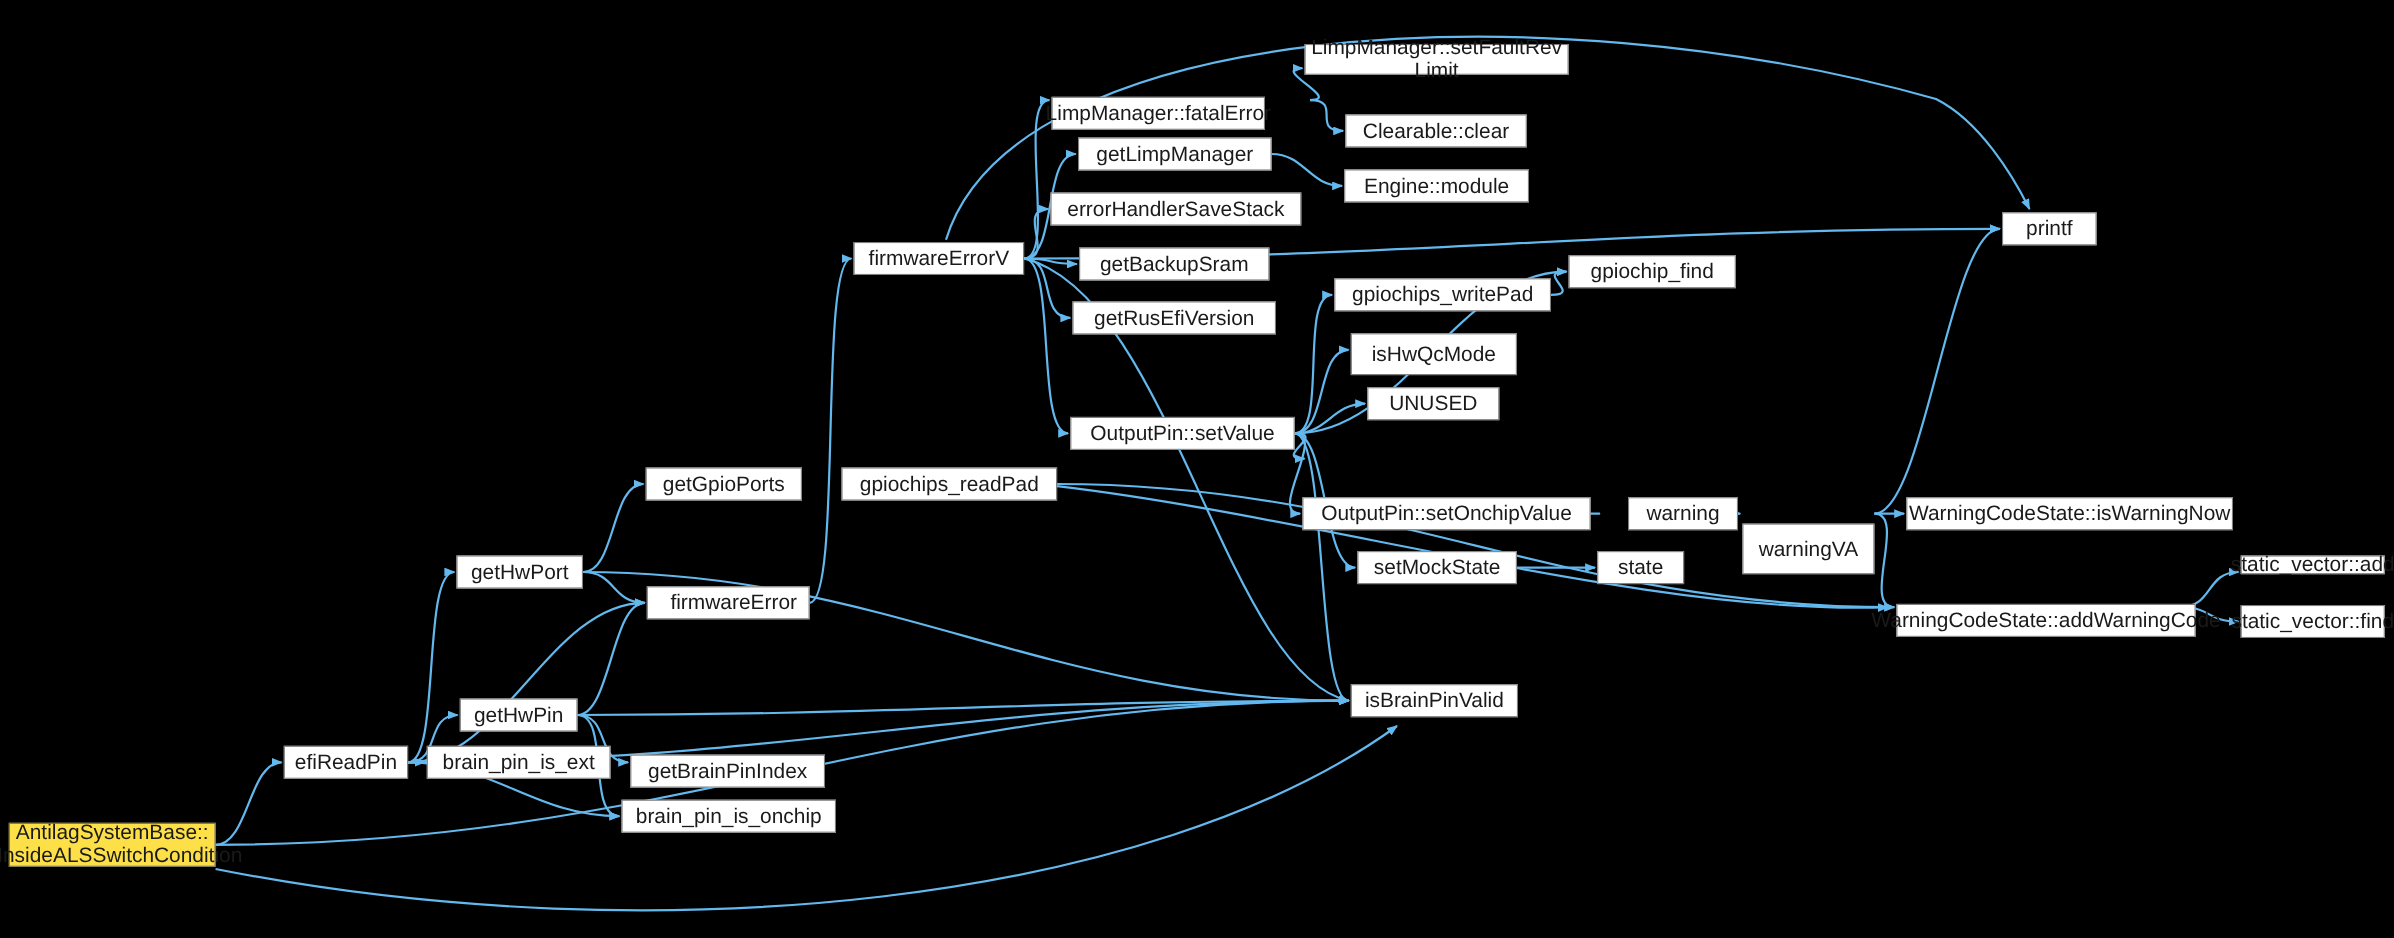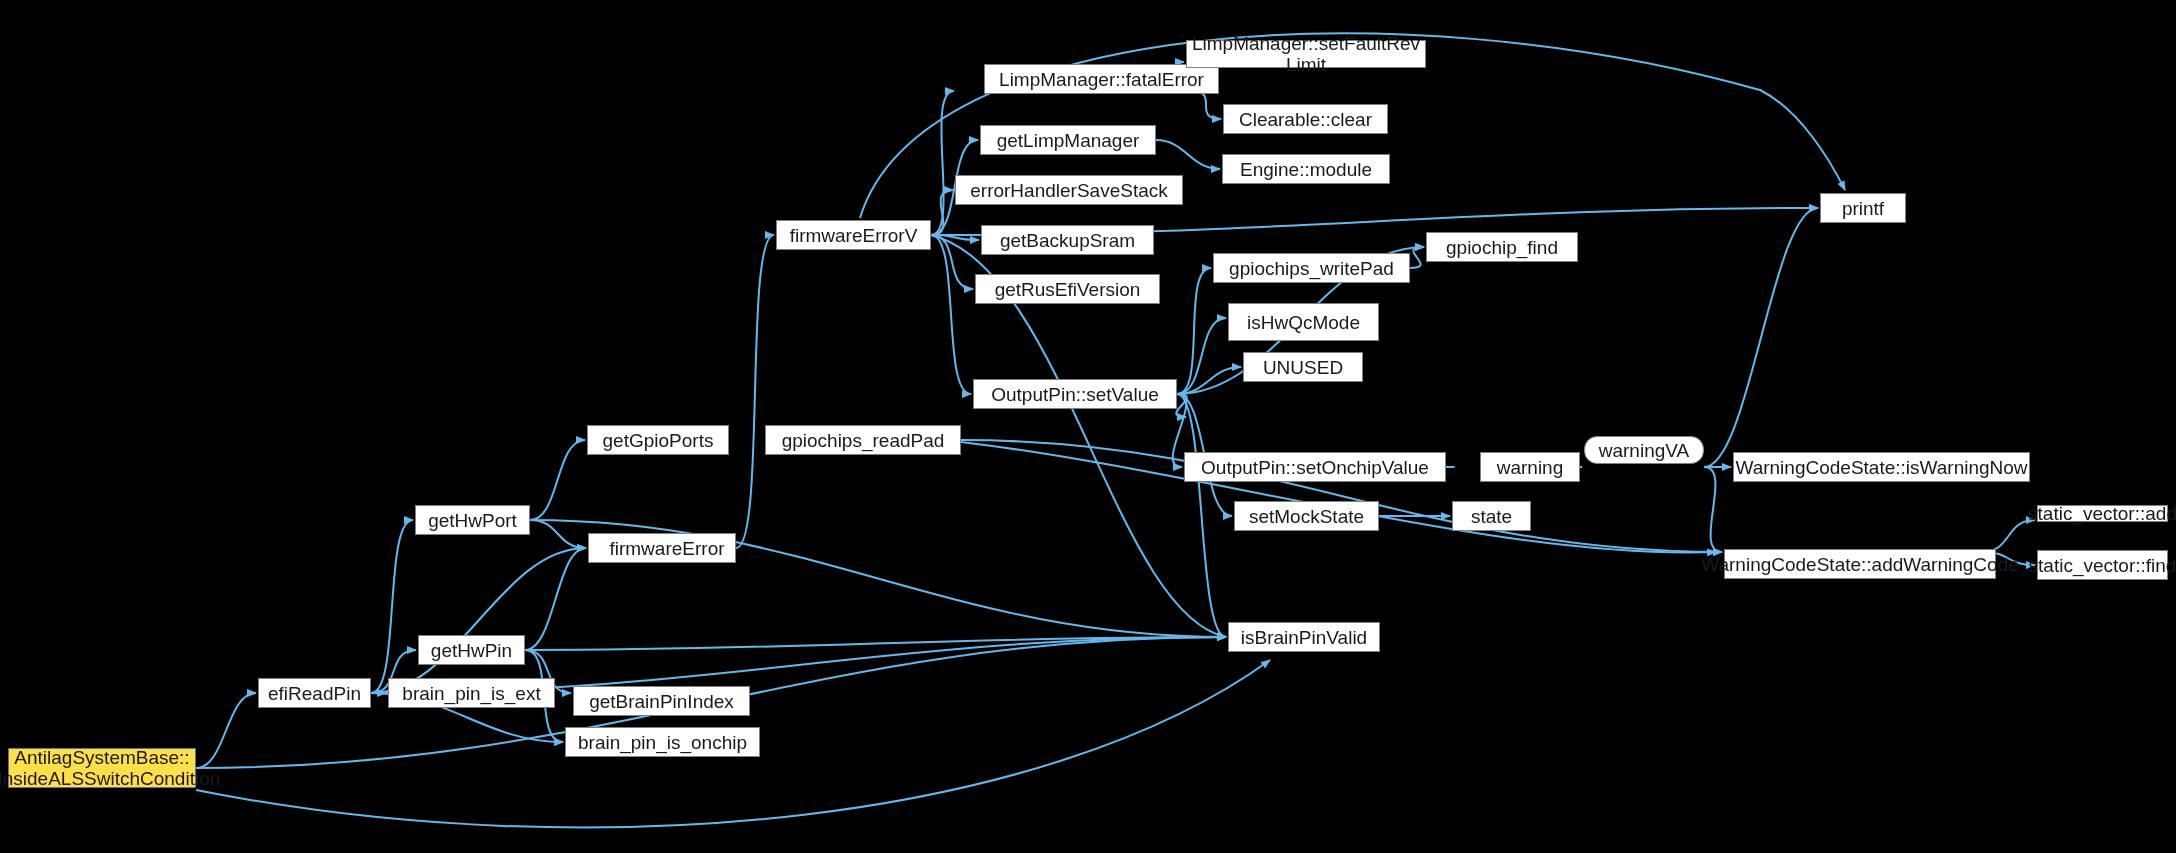--- a/index.html
+++ b/index.html
@@ -110,38 +110,38 @@
     <div class="node" style="left: 258px; top: 678px; width: 113px; height: 30px;">efiReadPin</div>
     <div class="node" style="left: 415px; top: 505px; width: 115px; height: 30px;">getHwPort</div>
     <div class="node" style="left: 418px; top: 635px; width: 107px; height: 30px;">getHwPin</div>
     <div class="node" style="left: 388px; top: 678px; width: 167px; height: 30px;">brain_pin_is_ext</div>
     <div class="node" style="left: 573px; top: 686px; width: 177px; height: 30px;">getBrainPinIndex</div>
     <div class="node" style="left: 565px; top: 727px; width: 195px; height: 30px;">brain_pin_is_onchip</div>
     <div class="node" style="left: 587px; top: 425px; width: 142px; height: 30px;">getGpioPorts</div>
     <div class="node" style="left: 588px; top: 533px; width: 148px; height: 30px; padding-left: 16px;">firmwareError</div>
     <div class="node" style="left: 765px; top: 425px; width: 196px; height: 30px;">gpiochips_readPad</div>
     <div class="node" style="left: 776px; top: 220px; width: 155px; height: 30px;">firmwareErrorV</div>
-    <div class="node" style="left: 956px; top: 64px; width: 235px; height: 30px; margin-left: 28px;">LimpManager::fatalError</div>
+    <div class="node" style="left: 956px; top: 88px; width: 194px; height: 30px;">LimpManager::fatalError</div>
     <div class="node" style="left: 980px; top: 125px; width: 176px; height: 30px;">getLimpManager</div>
     <div class="node" style="left: 955px; top: 175px; width: 228px; height: 30px;">errorHandlerSaveStack</div>
     <div class="node" style="left: 981px; top: 225px; width: 173px; height: 30px;">getBackupSram</div>
     <div class="node" style="left: 975px; top: 274px; width: 185px; height: 30px;">getRusEfiVersion</div>
     <div class="node" style="left: 1186px; top: 40px; width: 240px; height: 28px;">LimpManager::setFaultRev
 Limit</div>
     <div class="node" style="left: 1223px; top: 104px; width: 165px; height: 30px;">Clearable::clear</div>
     <div class="node" style="left: 1222px; top: 154px; width: 168px; height: 30px;">Engine::module</div>
     <div class="node" style="left: 1426px; top: 232px; width: 152px; height: 30px;">gpiochip_find</div>
     <div class="node" style="left: 1213px; top: 253px; width: 197px; height: 30px;">gpiochips_writePad</div>
     <div class="node" style="left: 1228px; top: 303px; width: 151px; height: 38px;">isHwQcMode</div>
     <div class="node" style="left: 973px; top: 379px; width: 204px; height: 30px;">OutputPin::setValue</div>
     <div class="node" style="left: 1243px; top: 352px; width: 120px; height: 30px;">UNUSED</div>
     <div class="node" style="left: 1184px; top: 452px; width: 262px; height: 30px;">OutputPin::setOnchipValue</div>
     <div class="node" style="left: 1234px; top: 501px; width: 145px; height: 30px;">setMockState</div>
     <div class="node" style="left: 1440px; top: 452px; width: 100px; height: 30px; margin-left: 40px;">warning</div>
     <div class="node" style="left: 1452px; top: 501px; width: 79px; height: 30px;">state</div>
-    <div class="node" style="left: 1584px; top: 436px; width: 120px; height: 28px; border-radius: 13px;">warningVA</div>
+    <div class="node" style="left: 1584px; top: 476px; width: 120px; height: 46px;">warningVA</div>
     <div class="node" style="left: 1820px; top: 193px; width: 86px; height: 30px;">printf</div>
     <div class="node" style="left: 1733px; top: 452px; width: 297px; height: 30px;">WarningCodeState::isWarningNow</div>
     <div class="node" style="left: 1724px; top: 549px; width: 272px; height: 30px;">WarningCodeState::addWarningCode</div>
     <div class="node" style="left: 2037px; top: 505px; width: 131px; height: 17px;">static_vector::add</div>
     <div class="node" style="left: 2037px; top: 550px; width: 131px; height: 30px;">static_vector::find</div>
     <div class="node" style="left: 1228px; top: 622px; width: 152px; height: 30px; text-align: right;">isBrainPinValid</div>
   </div>
 
 </body></html>

